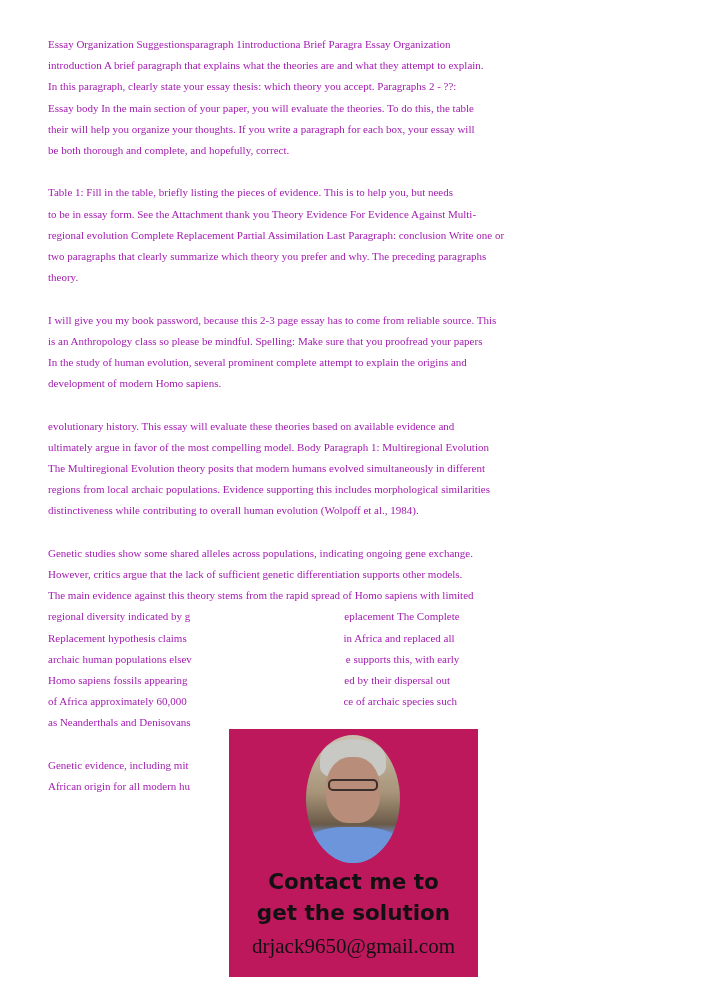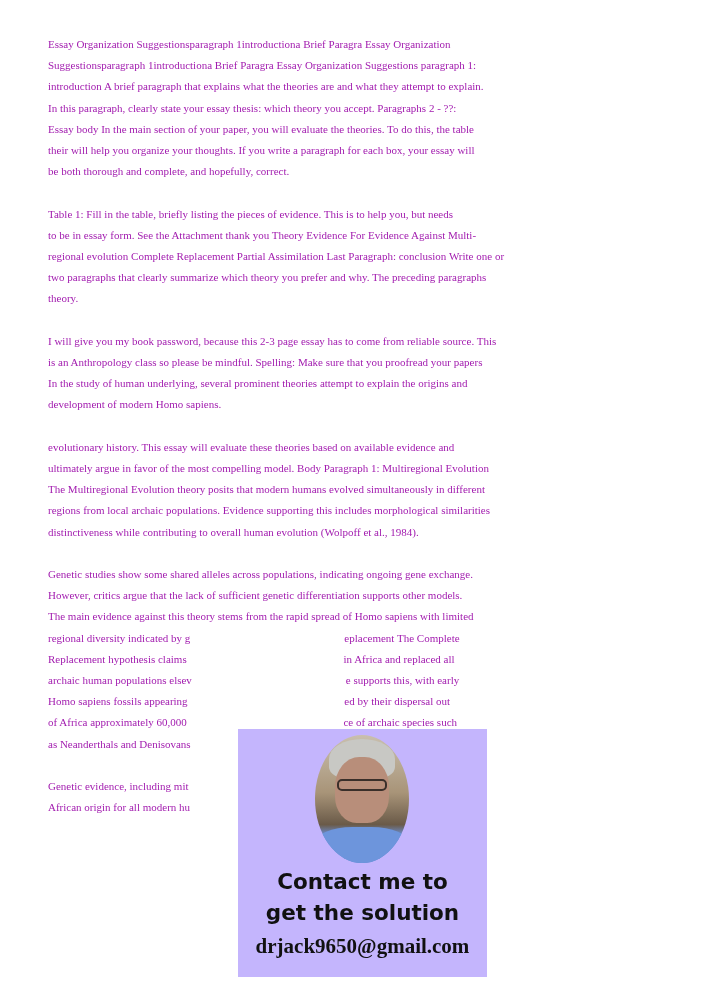--- a/index.html
+++ b/index.html
@@ -6,67 +6,65 @@
   body { width: 708px; height: 1000px; position: relative; overflow: hidden; }
   .page {
     position: absolute; left: 48px; top: 34px; width: 660px;
     font-family: "Liberation Serif", "DejaVu Serif", serif;
     font-size: 11px; line-height: 21.2px; color: #a21caf;
   }
   .para { margin: 0 0 21.2px 0; }
   .line { display: block; white-space: nowrap; }
   .ad {
     position: absolute; left: 229px; top: 729px; width: 249px; height: 248px;
-    background: #c4b5fd;
-    margin-left: 9px;
+    background: #be185d;
   }
   .photo {
     position: absolute; left: 77px; top: 6px; width: 94px; height: 128px;
     border-radius: 50%; overflow: hidden;
     background: linear-gradient(180deg, #c9bfae 0%, #a89478 45%, #6a5a48 70%, #6b8fd4 78%, #5f87d0 100%);
   }
   .photo .hair { position: absolute; left: 14px; top: 4px; width: 66px; height: 40px; border-radius: 50% 50% 30% 30%; background: #c8c8c4; }
   .photo .face { position: absolute; left: 20px; top: 22px; width: 54px; height: 66px; border-radius: 45% 45% 40% 40%; background: #b88e7a; }
   .photo .glasses { position: absolute; left: 22px; top: 44px; width: 50px; height: 12px; border: 2px solid #3a2f2a; border-radius: 5px; box-sizing: border-box; }
   .photo .shirt { position: absolute; left: 0; top: 92px; width: 94px; height: 40px; background: #6d95dc; border-radius: 40% 40% 0 0; }
   .ad-title {
     position: absolute; left: 0; top: 137px; width: 249px; text-align: center;
     font-family: "DejaVu Sans", "Liberation Sans", sans-serif; font-weight: bold;
     font-size: 21.5px; line-height: 31px; color: #111111;
   }
   .ad-email {
     position: absolute; left: 0; top: 204px; width: 249px; text-align: center;
-    font-family: "Liberation Serif", "DejaVu Serif", serif; font-weight: bold;
+    font-family: "Liberation Serif", "DejaVu Serif", serif; font-weight: normal;
     font-size: 21px; line-height: 26px; color: #111111;
   }
 </style>
 </head>
 <body>
 
 <div class="page">
   <p class="para">
     <span class="line">Essay Organization Suggestionsparagraph 1introductiona Brief Paragra Essay Organization</span>
-    <span class="line">Suggestionsparagraph 1introductiona Brief Paragra Essay Organization Suggestions paragraph 1:</span>
     <span class="line">introduction A brief paragraph that explains what the theories are and what they attempt to explain.</span>
     <span class="line">In this paragraph, clearly state your essay thesis: which theory you accept. Paragraphs 2 - ??:</span>
     <span class="line">Essay body In the main section of your paper, you will evaluate the theories. To do this, the table</span>
     <span class="line">their will help you organize your thoughts. If you write a paragraph for each box, your essay will</span>
     <span class="line">be both thorough and complete, and hopefully, correct.</span>
   </p>
   <p class="para">
     <span class="line">Table 1: Fill in the table, briefly listing the pieces of evidence. This is to help you, but needs</span>
     <span class="line">to be in essay form. See the Attachment thank you Theory Evidence For Evidence Against Multi-</span>
     <span class="line">regional evolution Complete Replacement Partial Assimilation Last Paragraph: conclusion Write one or</span>
     <span class="line">two paragraphs that clearly summarize which theory you prefer and why. The preceding paragraphs</span>
     <span class="line">theory.</span>
   </p>
   <p class="para">
     <span class="line">I will give you my book password, because this 2-3 page essay has to come from reliable source. This</span>
     <span class="line">is an Anthropology class so please be mindful. Spelling: Make sure that you proofread your papers</span>
-    <span class="line">In the study of human underlying, several prominent theories attempt to explain the origins and</span>
+    <span class="line">In the study of human evolution, several prominent complete attempt to explain the origins and</span>
     <span class="line">development of modern Homo sapiens.</span>
   </p>
   <p class="para">
     <span class="line">evolutionary history. This essay will evaluate these theories based on available evidence and</span>
     <span class="line">ultimately argue in favor of the most compelling model. Body Paragraph 1: Multiregional Evolution</span>
     <span class="line">The Multiregional Evolution theory posits that modern humans evolved simultaneously in different</span>
     <span class="line">regions from local archaic populations. Evidence supporting this includes morphological similarities</span>
     <span class="line">distinctiveness while contributing to overall human evolution (Wolpoff et al., 1984).</span>
   </p>
   <p class="para">

